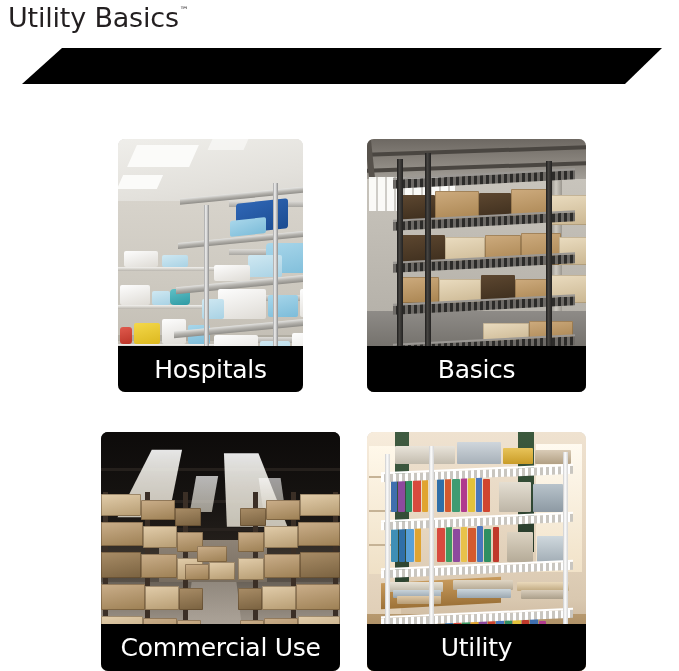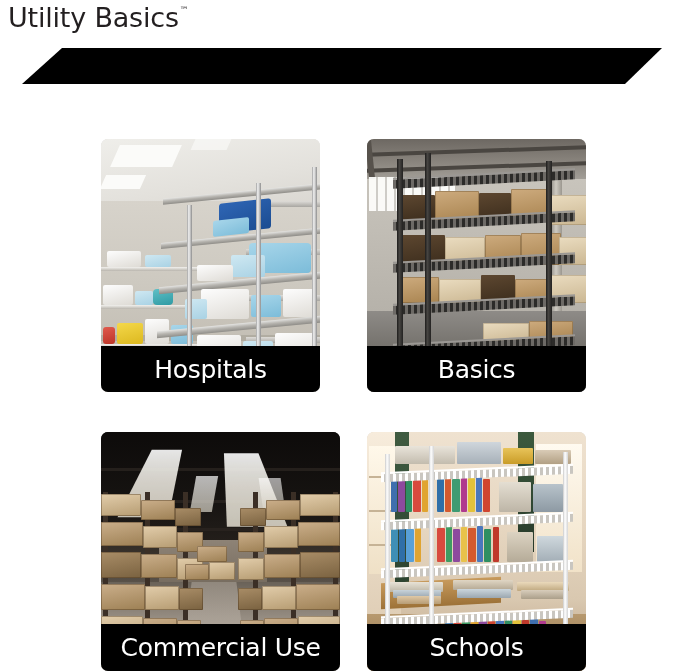--- a/index.html
+++ b/index.html
@@ -53,21 +53,21 @@
     box-sizing:border-box;
   }
 
   
   .card{
     position:absolute;
     overflow:hidden;
     border-radius:7px;
     background:#d8d8d8;
   }
-  .card.c1{left:101px;top:139px;width:219px;height:253px;}
+  .card.c1{left:118px;top:139px;width:185px;height:253px;}
   .card.c2{left:367px;top:139px;width:219px;height:253px;}
   .card.c3{left:101px;top:432px;width:239px;height:239px;}
   .card.c4{left:367px;top:432px;width:219px;height:239px;}
 
   .photo{position:absolute;left:0;top:0;width:100%;height:100%;overflow:hidden;}
 
   .caption{
     position:absolute;left:0;bottom:0;width:100%;
     background:#000000;
     color:#ffffff;
@@ -462,14 +462,14 @@
 
     <div class="s-shelf s-sh1"></div>
     <div class="s-shelf s-sh2"></div>
     <div class="s-shelf s-sh3"></div>
     <div class="s-shelf s-sh4"></div>
 
     <div class="s-post s-p1"></div>
     <div class="s-post s-p2"></div>
     <div class="s-post s-p3"></div>
   </div>
-  <div class="caption">Schools</div>
+  <div class="caption">Utility</div>
 </div>
 
 </body></html>

